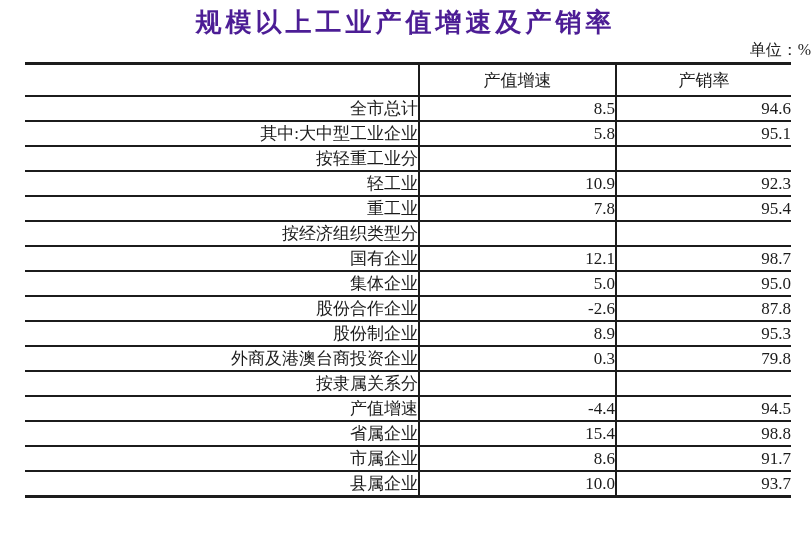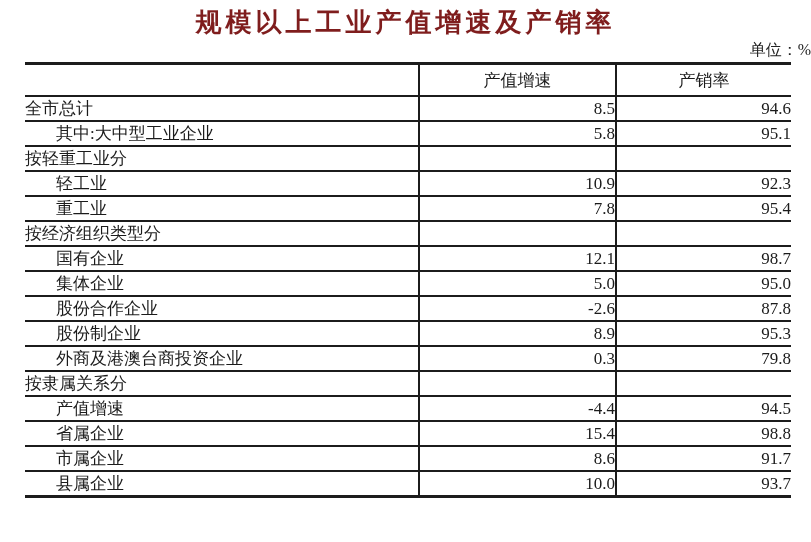--- a/index.html
+++ b/index.html
@@ -18,21 +18,21 @@
   }
   .title {
     margin: 0;
     padding-top: 7px;
     height: 32px;
     line-height: 32px;
     text-align: center;
     font-size: 26px;
     font-weight: bold;
     letter-spacing: 4px;
-    color: #7f1d1d;
+    color: #4c1d95;
   }
   .unit {
     height: 20px;
     line-height: 20px;
     text-align: right;
     margin-top: 1px;
     margin-bottom: 2px;
     font-size: 16px;
     color: #222222;
   }
@@ -69,21 +69,21 @@
   .growth-col { width: 195px; }
   .ratio-col  { width: 174px; }
   table.stat-table th:first-child,
   table.stat-table td:first-child {
     border-right: 2px solid #1c1c1c;
   }
   table.stat-table th:nth-child(2),
   table.stat-table td:nth-child(2) {
     border-right: 2px solid #1c1c1c;
   }
-  td.label-cell { padding-left: 5px; text-align: left; }
+  td.label-cell { padding-left: 5px; text-align: right; }
   td.label-cell.indent { padding-left: 31px; }
   td.num-cell { text-align: right; padding-right: 7px; }
 </style>
 </head>
 <body>
 
 <div class="page">
   <h1 class="title">规模以上工业产值增速及产销率</h1>
   <div class="unit">单位：%</div>
   <table class="stat-table">

